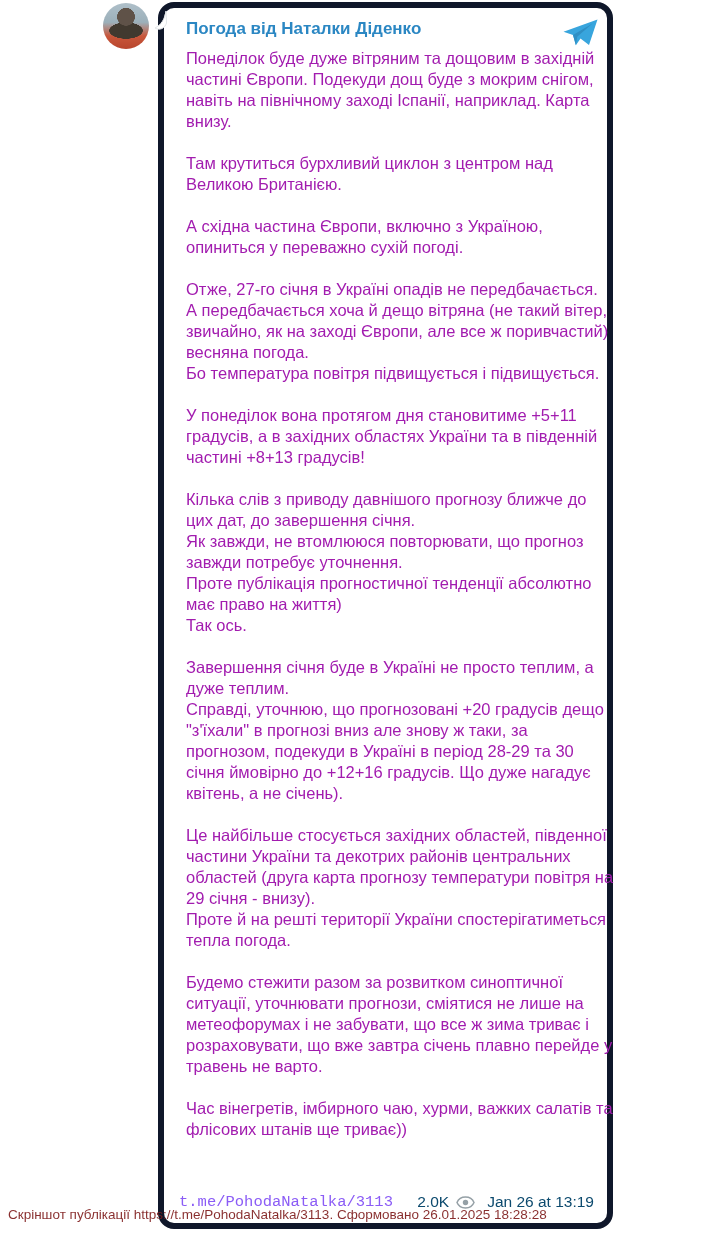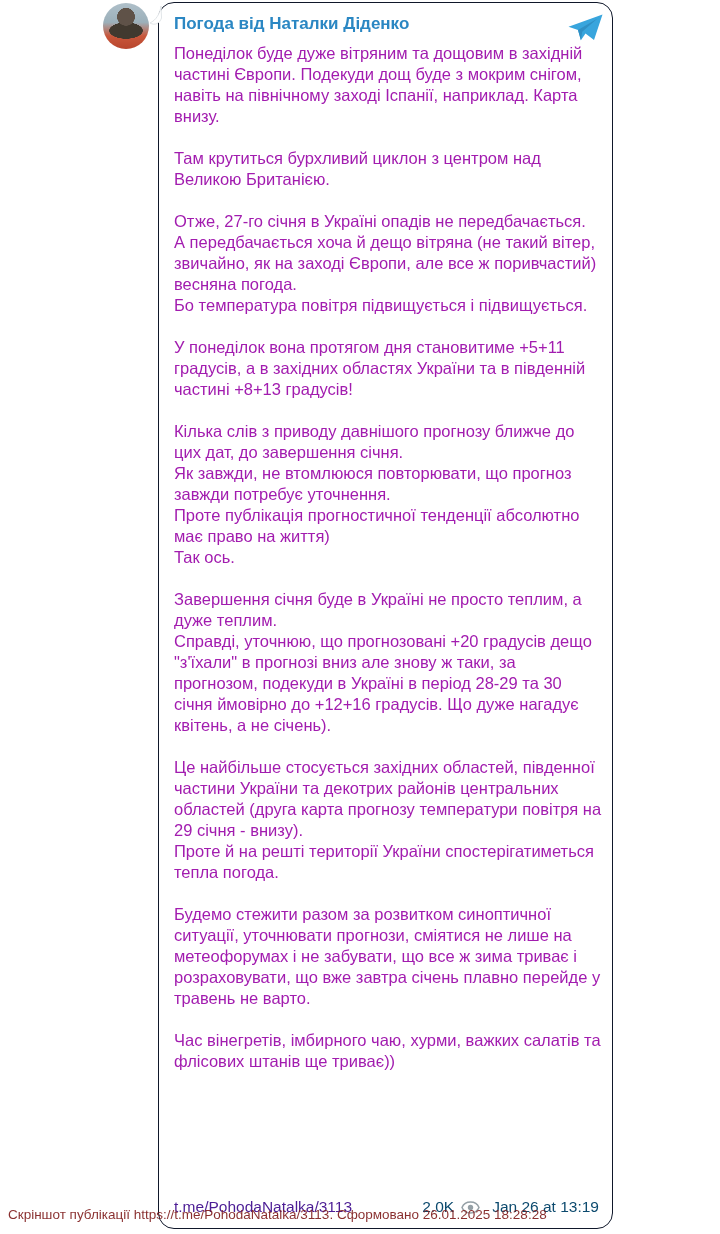--- a/index.html
+++ b/index.html
@@ -12,22 +12,22 @@
     background:
       radial-gradient(circle at 50% 30%, #5f5248 0 22%, rgba(0,0,0,0) 23%),
       radial-gradient(ellipse 62% 30% at 50% 60%, #41392f 0 58%, rgba(0,0,0,0) 60%),
       linear-gradient(180deg, #aebfc9 0%, #9cb0ba 42%, #c9563a 72%, #b8462e 100%);
     overflow:hidden;
   }
 
   
   .bubble {
     position:absolute; left:158px; top:2px; width:455px; height:1227px;
-    background:#ffffff; border:1px solid #0f172a; border-radius:16px;
-    padding:10px 14px 12px 15px;
+    background:#ffffff; border:6px solid #0f172a; border-radius:16px;
+    padding:10px 14px 12px 22px;
   }
   .bubble-tail {
     position:absolute; left:-9px; top:2px; width:12px; height:22px;
   }
   .channel-name {
     font-size:17px; font-weight:bold; color:#2b87c3; line-height:22px;
     max-width:380px; white-space:nowrap; overflow:hidden; cursor:pointer;
   }
   .tg-plane { position:absolute; top:11px; right:9px; width:35px; height:29px; cursor:pointer; }
 
@@ -36,21 +36,21 @@
     font-size:16.5px; line-height:21px; color:#a21caf;
   }
   .msg-para { margin:0 0 21px 0; }
   .msg-para:last-child { margin-bottom:17px; }
 
   .bubble-footer {
     position:absolute; left:15px; right:13px; bottom:11px;
     display:flex; justify-content:space-between; align-items:center;
     font-size:15.5px; line-height:20px;
   }
-  .post-link { color:#4c1d95; text-decoration:none; cursor:pointer; }
+  .post-link { color:#8b5cf6; text-decoration:none; cursor:pointer;font-family:Liberation Mono, monospace; }
   .meta-right { display:flex; align-items:center; color:#0c4a6e; }
   .views { margin-right:7px; }
   .eye-icon { width:19px; height:13px; margin-right:12px; }
   .timestamp { white-space:nowrap; }
 
   
   .wm-logo {
     position:absolute; left:16px; top:1167px; display:flex; align-items:center;
     opacity:0.55; z-index:6; pointer-events:none;
   }
@@ -89,20 +89,21 @@
     <div class="channel-name">Погода від Наталки Діденко</div>
 
     <svg class="tg-plane" viewBox="0 0 35 29">
       <path d="M34.5 0.5 L0.5 12.8 L10 15.9 L12.9 26.3 L17.5 19.6 L26 26 Z" fill="#38a5dd"></path>
       <path d="M12.9 26.3 L14.2 17.8 L29.5 4.5 L10 15.9 Z" fill="#2f8fc4"></path>
     </svg>
 
     <div class="msg-body">
         <p class="msg-para">Понеділок буде дуже вітряним та дощовим в західній частині Європи. Подекуди дощ буде з мокрим снігом, навіть на північному заході Іспанії, наприклад. Карта внизу.</p>
         <p class="msg-para">Там крутиться бурхливий циклон з центром над Великою Британією.</p>
+        <p class="msg-para">А східна частина Європи, включно з Україною, опиниться у переважно сухій погоді.</p>
         <p class="msg-para">Отже, 27-го січня в Україні опадів не передбачається.<br>А передбачається хоча й дещо вітряна (не такий вітер, звичайно, як на заході Європи, але все ж поривчастий) весняна погода.<br>Бо температура повітря підвищується і підвищується.</p>
         <p class="msg-para">У понеділок вона протягом дня становитиме +5+11 градусів, а в західних областях України та в південній частині +8+13 градусів!</p>
         <p class="msg-para">Кілька слів з приводу давнішого прогнозу ближче до цих дат, до завершення січня.<br>Як завжди, не втомлююся повторювати, що прогноз завжди потребує уточнення.<br>Проте публікація прогностичної тенденції абсолютно має право на життя)<br>Так ось.</p>
         <p class="msg-para">Завершення січня буде в Україні не просто теплим, а дуже теплим.<br>Справді, уточнюю, що прогнозовані +20 градусів дещо "з'їхали" в прогнозі вниз але знову ж таки, за прогнозом, подекуди в Україні в період 28-29 та 30 січня ймовірно до +12+16 градусів. Що дуже нагадує квітень, а не січень).</p>
         <p class="msg-para">Це найбільше стосується західних областей, південної частини України та декотрих районів центральних областей (друга карта прогнозу температури повітря на 29 січня - внизу).<br>Проте й на решті території України спостерігатиметься тепла погода.</p>
         <p class="msg-para">Будемо стежити разом за розвитком синоптичної ситуації, уточнювати прогнози, сміятися не лише на метеофорумах і не забувати, що все ж зима триває і розраховувати, що вже завтра січень плавно перейде у травень не варто.</p>
         <p class="msg-para">Час вінегретів, імбирного чаю, хурми, важких салатів та флісових штанів ще триває))</p>
       </div>
 
     <div class="bubble-footer">

